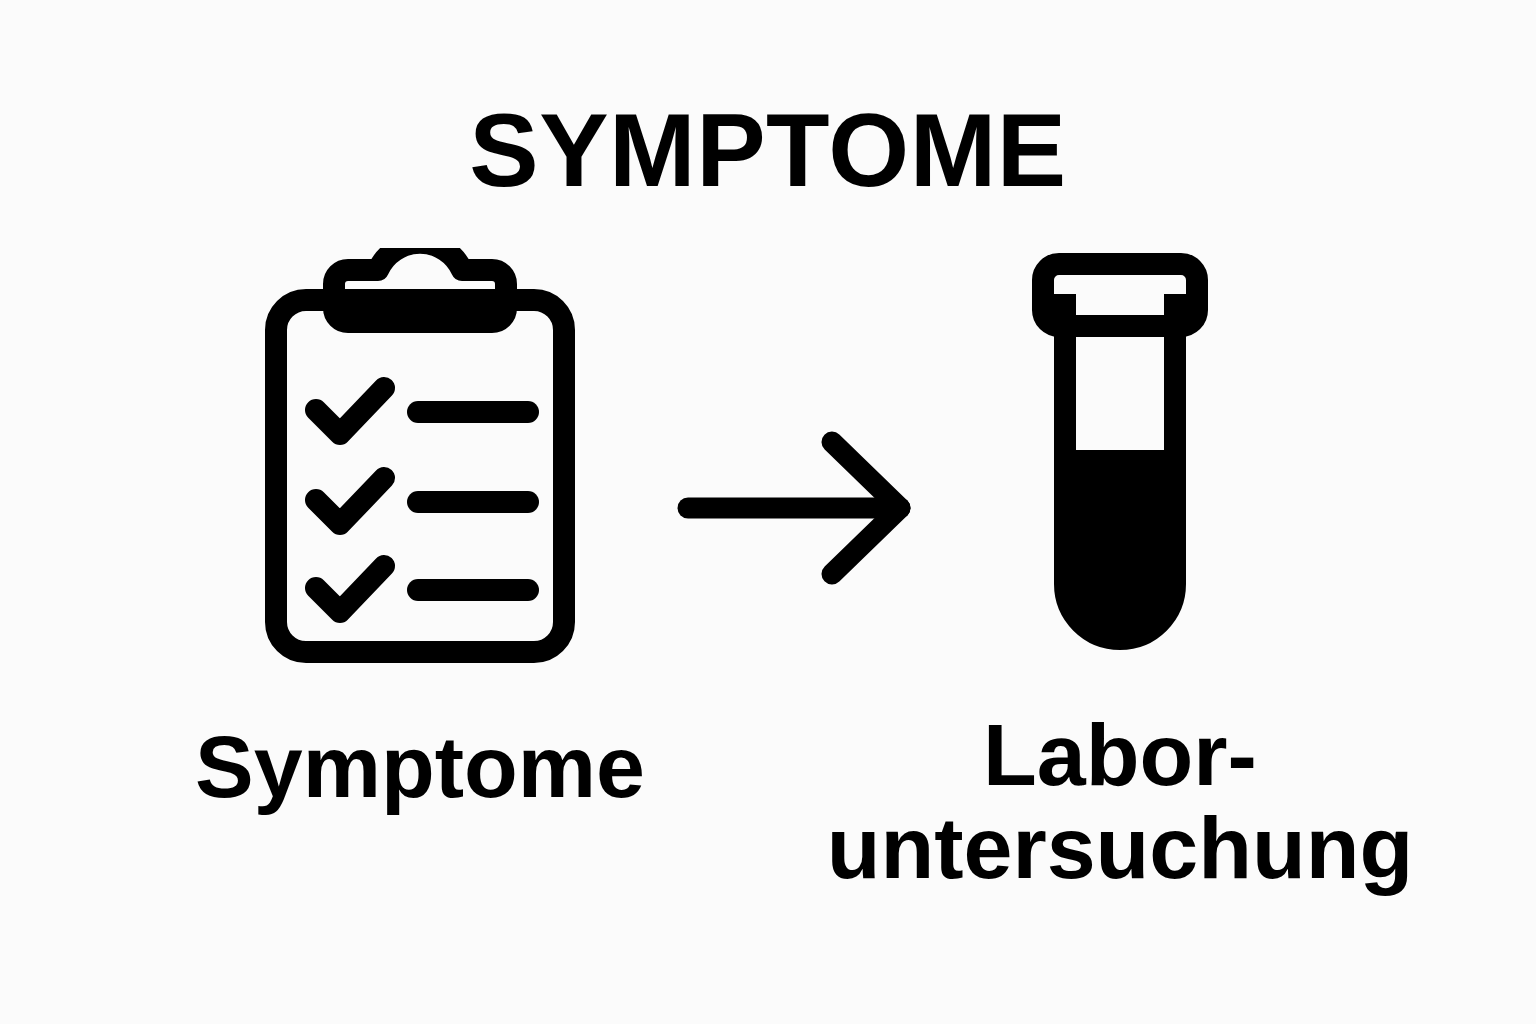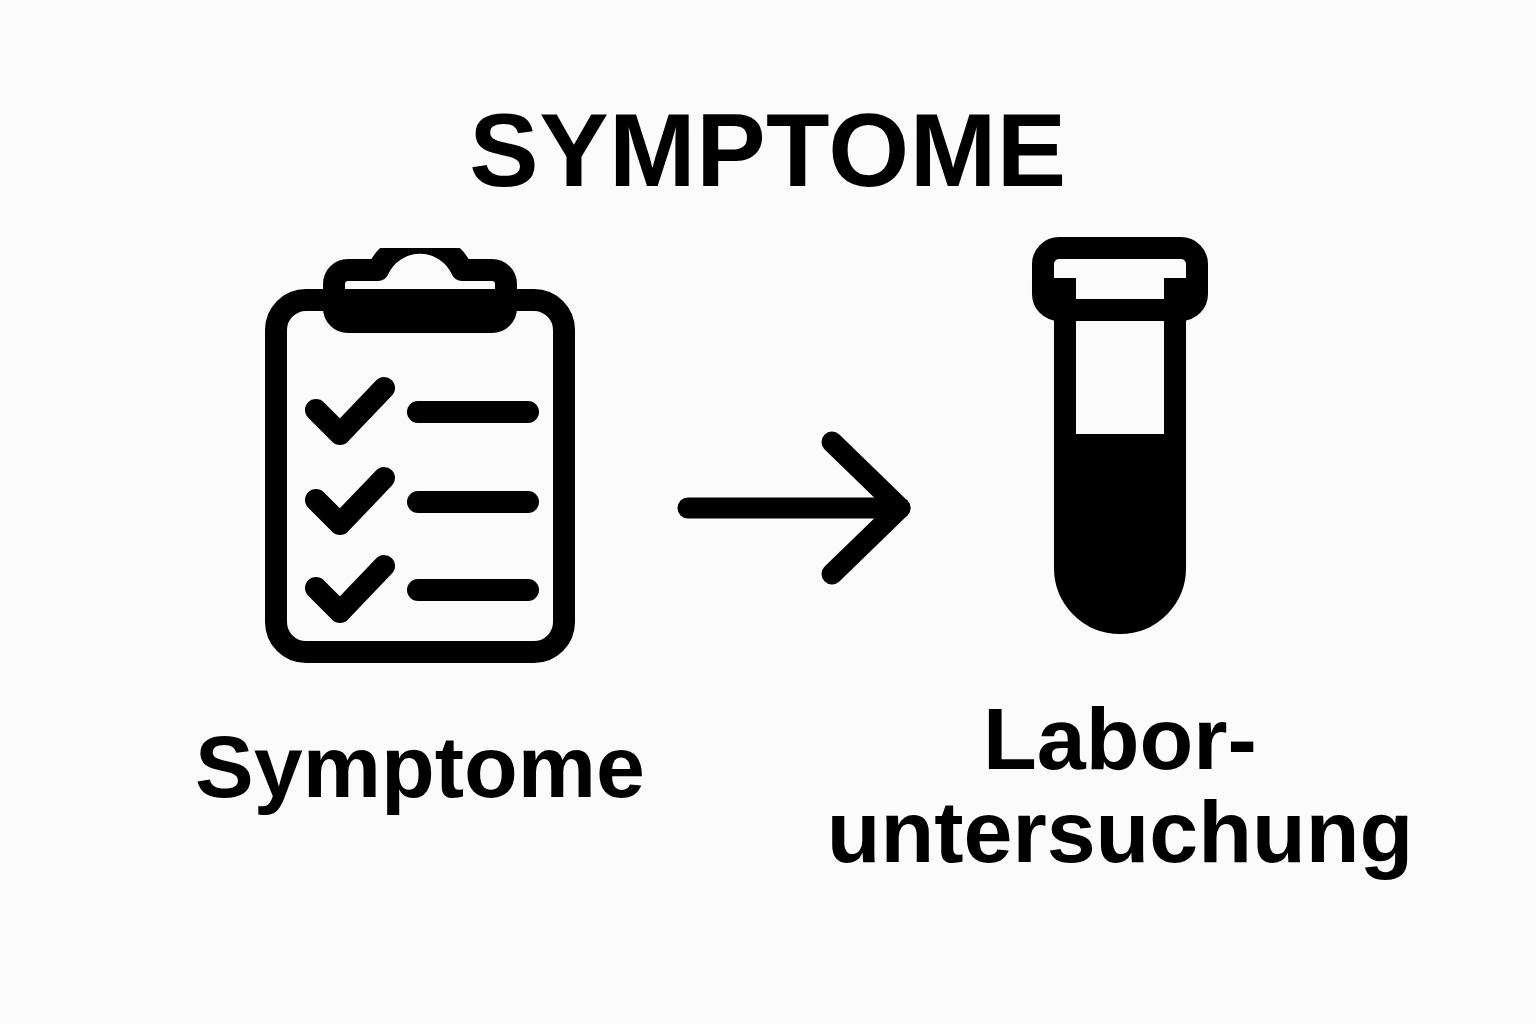--- a/index.html
+++ b/index.html
@@ -34,21 +34,21 @@
     line-height: 1.0;
     color: #000;
     white-space: nowrap;
   }
 
   
   .stage {
     position: absolute;
   }
   .stage-left  { left: 150px;  top: 248px; width: 540px; }
-  .stage-right { left: 800px;  top: 232px; width: 640px; }
+  .stage-right { left: 800px;  top: 248px; width: 640px; }
 
   .icon-wrap {
     width: 100%;
     display: flex;
     justify-content: center;
     align-items: flex-start;
   }
 
   .stage-label {
     width: 100%;

